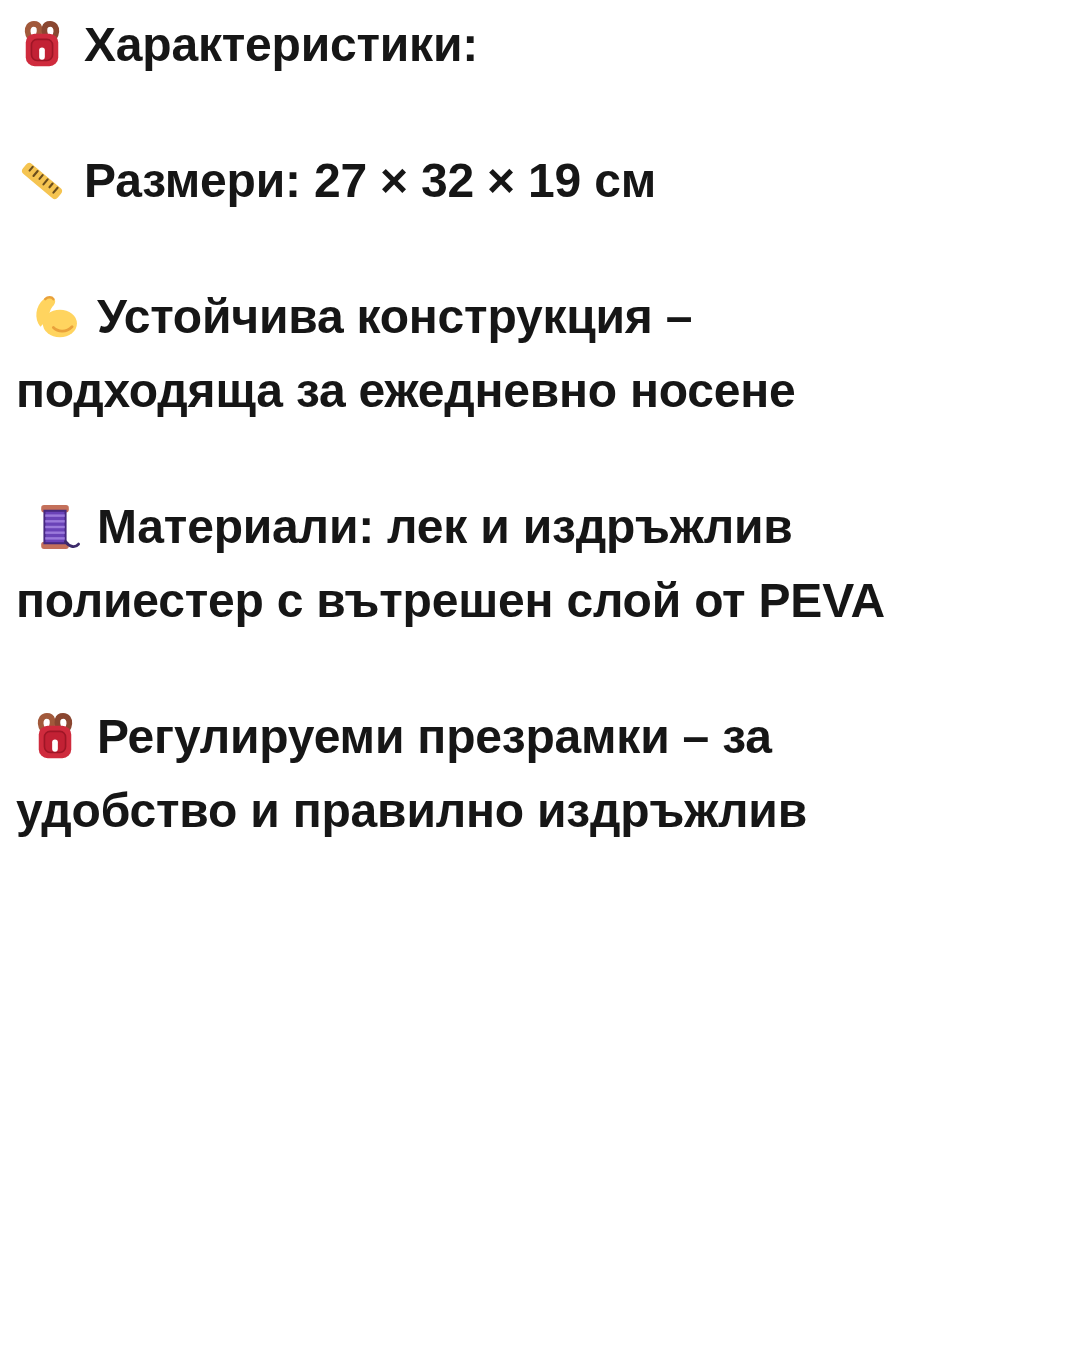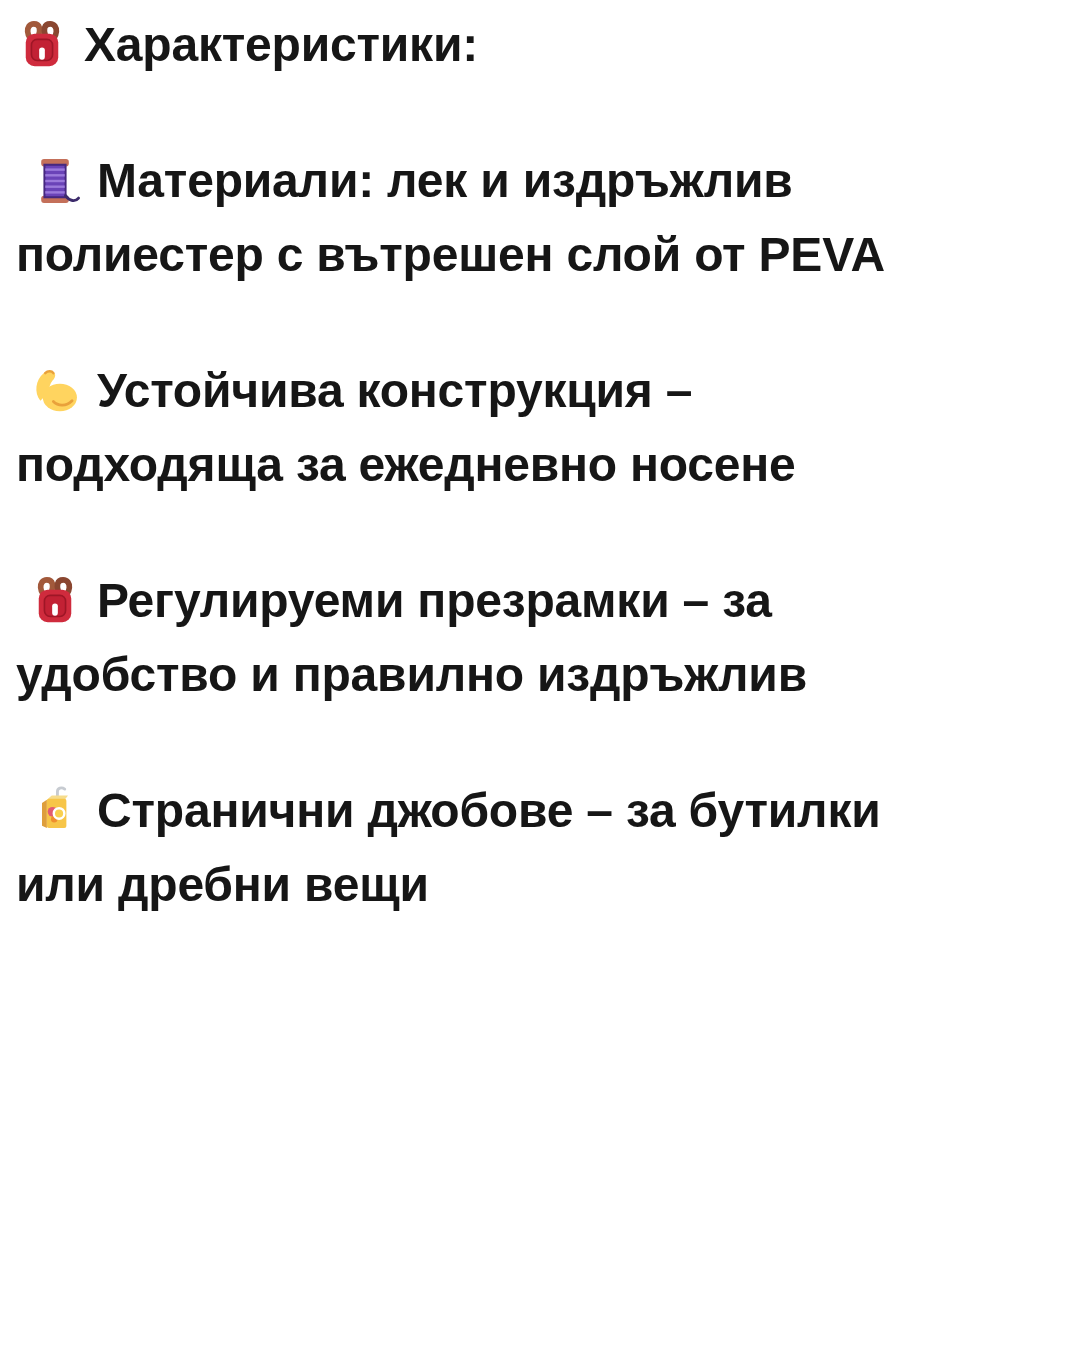--- a/index.html
+++ b/index.html
@@ -45,58 +45,61 @@
 <div class="page">
 
   <h1 class="item"><span class="icon"><svg width="52" height="52" viewBox="0 0 64 64" aria-hidden="true">
       <path d="M24 28 C12 24 11 6 22 6 C30 6 30 14 28 20" fill="none" stroke="#A2593B" stroke-width="7" stroke-linecap="round"></path>
       <path d="M40 28 C52 24 53 6 42 6 C34 6 34 14 36 20" fill="none" stroke="#8A4630" stroke-width="7" stroke-linecap="round"></path>
       <rect x="12" y="18" width="40" height="40" rx="11" fill="#CF2B3D"></rect>
       <rect x="19" y="25" width="26" height="26" rx="7" fill="#C22134" stroke="#9E1626" stroke-width="2"></rect>
       <rect x="28.5" y="35" width="7" height="15" rx="3.5" fill="#FFFFFF"></rect>
     </svg></span><span class="txt">Характеристики:</span></h1>
 
+  <p class="item"><span class="icon"><svg width="52" height="52" viewBox="0 0 64 64" aria-hidden="true">
+      <g transform="rotate(40 32 32)">
+        <rect x="4" y="24" width="56" height="16" rx="5" fill="#F5C451"></rect>
+        <g stroke="#6B4E1D" stroke-width="2.6" stroke-linecap="round">
+          <line x1="12" y1="26" x2="12" y2="32"></line>
+          <line x1="20" y1="26" x2="20" y2="34"></line>
+          <line x1="28" y1="26" x2="28" y2="32"></line>
+          <line x1="36" y1="26" x2="36" y2="34"></line>
+          <line x1="44" y1="26" x2="44" y2="32"></line>
+          <line x1="52" y1="26" x2="52" y2="34"></line>
+        </g>
+      </g>
+    </svg></span><span class="txt">Размери: 27 × 32 × 19 см</span></p>
+
+  <p class="item indent"><span class="icon"><svg width="52" height="52" viewBox="0 0 64 64" aria-hidden="true">
+      <path d="M14 44 C6 34 8 18 18 10 C23 6 30 6 32 11 C33 14 31 17 29 19 C26 23 24 28 25 33 Z" fill="#FFD45F"></path>
+      <ellipse cx="38" cy="40" rx="21" ry="17" fill="#FFD45F"></ellipse>
+      <path d="M30 45 C36 51 46 51 53 44" fill="none" stroke="#E9A13B" stroke-width="3.5" stroke-linecap="round"></path>
+      <path d="M20 10 C23 7 28 7 30 10" fill="none" stroke="#E9A13B" stroke-width="3" stroke-linecap="round"></path>
+    </svg></span><span class="txt">Устойчива конструкция –
+подходяща за ежедневно носене</span></p>
 
   <p class="item indent"><span class="icon"><svg width="52" height="52" viewBox="0 0 64 64" aria-hidden="true">
       <rect x="15" y="5" width="34" height="9" rx="3.5" fill="#C4705A"></rect>
       <rect x="15" y="50" width="34" height="9" rx="3.5" fill="#C4705A"></rect>
       <rect x="19" y="12" width="26" height="40" fill="#6A43B8" stroke="#46287E" stroke-width="2.5"></rect>
       <g stroke="#9B7ADB" stroke-width="3">
         <line x1="20" y1="18" x2="44" y2="18"></line>
         <line x1="20" y1="25" x2="44" y2="25"></line>
         <line x1="20" y1="32" x2="44" y2="32"></line>
         <line x1="20" y1="39" x2="44" y2="39"></line>
         <line x1="20" y1="46" x2="44" y2="46"></line>
       </g>
       <path d="M45 50 C50 57 57 58 61 53" fill="none" stroke="#3C2B6B" stroke-width="3.5" stroke-linecap="round"></path>
     </svg></span><span class="txt">Материали: лек и издръжлив
 полиестер с вътрешен слой от PEVA</span></p>
 
   <p class="item indent"><span class="icon"><svg width="52" height="52" viewBox="0 0 64 64" aria-hidden="true">
-      <path d="M14 44 C6 34 8 18 18 10 C23 6 30 6 32 11 C33 14 31 17 29 19 C26 23 24 28 25 33 Z" fill="#FFD45F"></path>
-      <ellipse cx="38" cy="40" rx="21" ry="17" fill="#FFD45F"></ellipse>
-      <path d="M30 45 C36 51 46 51 53 44" fill="none" stroke="#E9A13B" stroke-width="3.5" stroke-linecap="round"></path>
-      <path d="M20 10 C23 7 28 7 30 10" fill="none" stroke="#E9A13B" stroke-width="3" stroke-linecap="round"></path>
-    </svg></span><span class="txt">Устойчива конструкция –
-подходяща за ежедневно носене</span></p>
-
-  <p class="item indent"><span class="icon"><svg width="52" height="52" viewBox="0 0 64 64" aria-hidden="true">
       <path d="M24 28 C12 24 11 6 22 6 C30 6 30 14 28 20" fill="none" stroke="#A2593B" stroke-width="7" stroke-linecap="round"></path>
       <path d="M40 28 C52 24 53 6 42 6 C34 6 34 14 36 20" fill="none" stroke="#8A4630" stroke-width="7" stroke-linecap="round"></path>
       <rect x="12" y="18" width="40" height="40" rx="11" fill="#CF2B3D"></rect>
       <rect x="19" y="25" width="26" height="26" rx="7" fill="#C22134" stroke="#9E1626" stroke-width="2"></rect>
       <rect x="28.5" y="35" width="7" height="15" rx="3.5" fill="#FFFFFF"></rect>
     </svg></span><span class="txt">Регулируеми презрамки – за
 удобство и правилно издръжлив</span></p>
 
-  <p class="item indent"><span class="icon"><svg width="52" height="52" viewBox="0 0 64 64" aria-hidden="true">
-      <path d="M35 16 L35 8 C35 4 40 2 44 5" fill="none" stroke="#C7CBD1" stroke-width="3.5" stroke-linecap="round"></path>
-      <polygon points="16,22 22,18 22,53 16,50" fill="#DE9E3C"></polygon>
-      <polygon points="22,18 28,13 48,13 44,18" fill="#F6DC8C"></polygon>
-      <rect x="22" y="17" width="24" height="36" rx="2.5" fill="#F7C548"></rect>
-      <circle cx="29" cy="33" r="6" fill="#E25B71"></circle>
-      <circle cx="31" cy="42" r="4" fill="#EF8E2E"></circle>
-      <circle cx="37" cy="35" r="6.5" fill="#F9D04F" stroke="#FFFFFF" stroke-width="3"></circle>
-    </svg></span><span class="txt">Странични джобове – за бутилки
-или дребни вещи</span></p>
 
 
 </div>
 
 </body></html>

